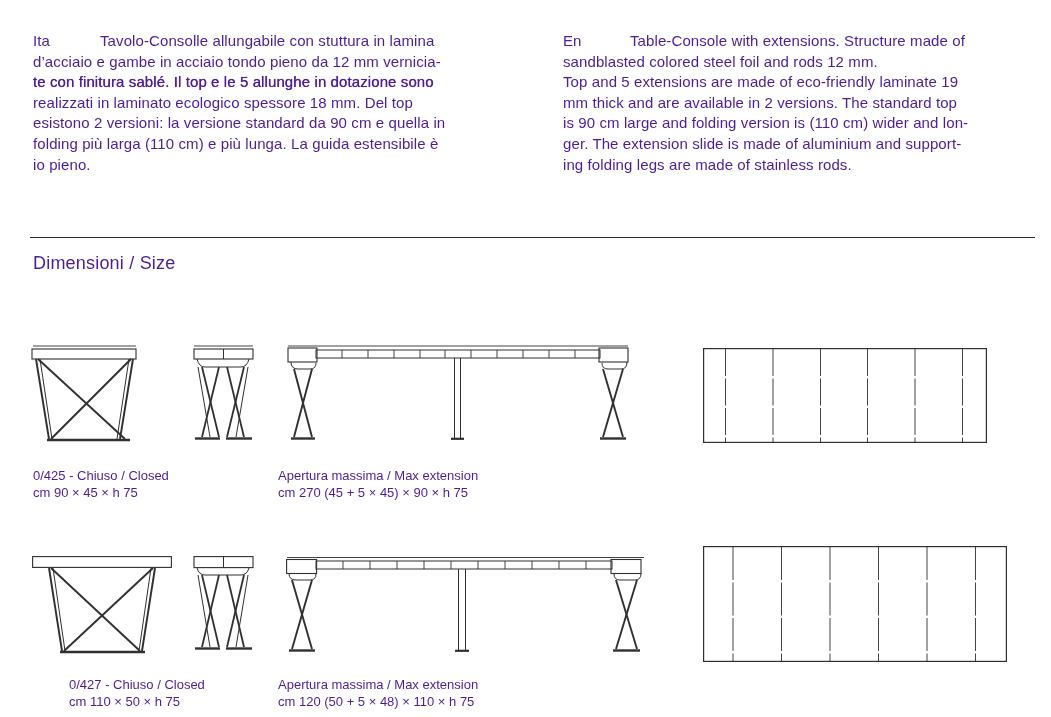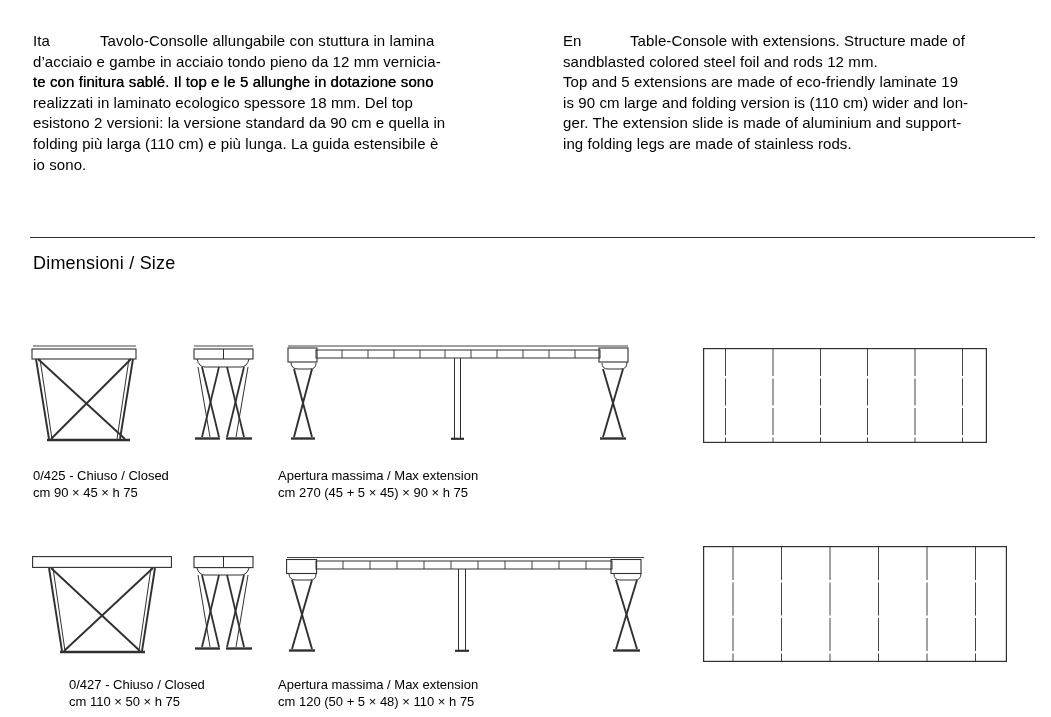--- a/index.html
+++ b/index.html
@@ -1,18 +1,18 @@
 <!DOCTYPE html>
 <html><head>
 <meta charset="utf-8">
 <style>
   html,body { margin:0; padding:0; background:#ffffff; }
   .page {
     position:relative; width:1051px; height:717px; background:#ffffff;
-    font-family:"Liberation Sans", sans-serif; color:#000000; overflow:hidden;
+    font-family:"Liberation Sans", sans-serif; color:#4c1d95; overflow:hidden;
   }
   .intro { position:absolute; top:31px; font-size:15px; line-height:20.6px; letter-spacing:0.1px; }
   .intro .line { white-space:nowrap; }
   .lang { display:inline-block; width:67px; }
   .emph { text-shadow:0 0 0.7px currentColor; }
   .divider { position:absolute; left:30px; top:237px; width:1005px; height:0; border-top:1.3px solid #2c2c2c; }
   .heading { position:absolute; left:33px; top:253px; font-size:18px; letter-spacing:0.2px; }
   .drawing { position:absolute; }
   .drawing svg { display:block; }
   svg .s { stroke:#303030; fill:none; }
@@ -23,27 +23,28 @@
 
 <div class="page">
 
   <div class="intro" style="left:33px;">
     <div class="line"><span class="lang">Ita</span><span>Tavolo-Consolle allungabile con stuttura in lamina</span></div>
     <div class="line">d’acciaio e gambe in acciaio tondo pieno da 12 mm vernicia-</div>
     <div class="line emph">te con finitura sablé. Il top e le 5 allunghe in dotazione sono</div>
     <div class="line">realizzati in laminato ecologico spessore 18 mm. Del top</div>
     <div class="line">esistono 2 versioni: la versione standard da 90 cm e quella in</div>
     <div class="line">folding più larga (110 cm) e più lunga. La guida estensibile è</div>
-    <div class="line">io sono.</div>
+    <div class="line">io pieno.</div>
   </div>
 
   <div class="intro" style="left:563px;">
     <div class="line"><span class="lang">En</span><span>Table-Console with extensions. Structure made of</span></div>
     <div class="line">sandblasted colored steel foil and rods 12 mm.</div>
     <div class="line">Top and 5 extensions are made of eco-friendly laminate 19</div>
+    <div class="line">mm thick and are available in 2 versions. The standard top</div>
     <div class="line">is 90 cm large and folding version is (110 cm) wider and lon-</div>
     <div class="line">ger. The extension slide is made of aluminium and support-</div>
     <div class="line">ing folding legs are made of stainless rods.</div>
   </div>
 
   <div class="divider"></div>
 
   <div class="heading">Dimensioni / Size</div>
 
   <div class="drawing" style="left:28px; top:344px;">

